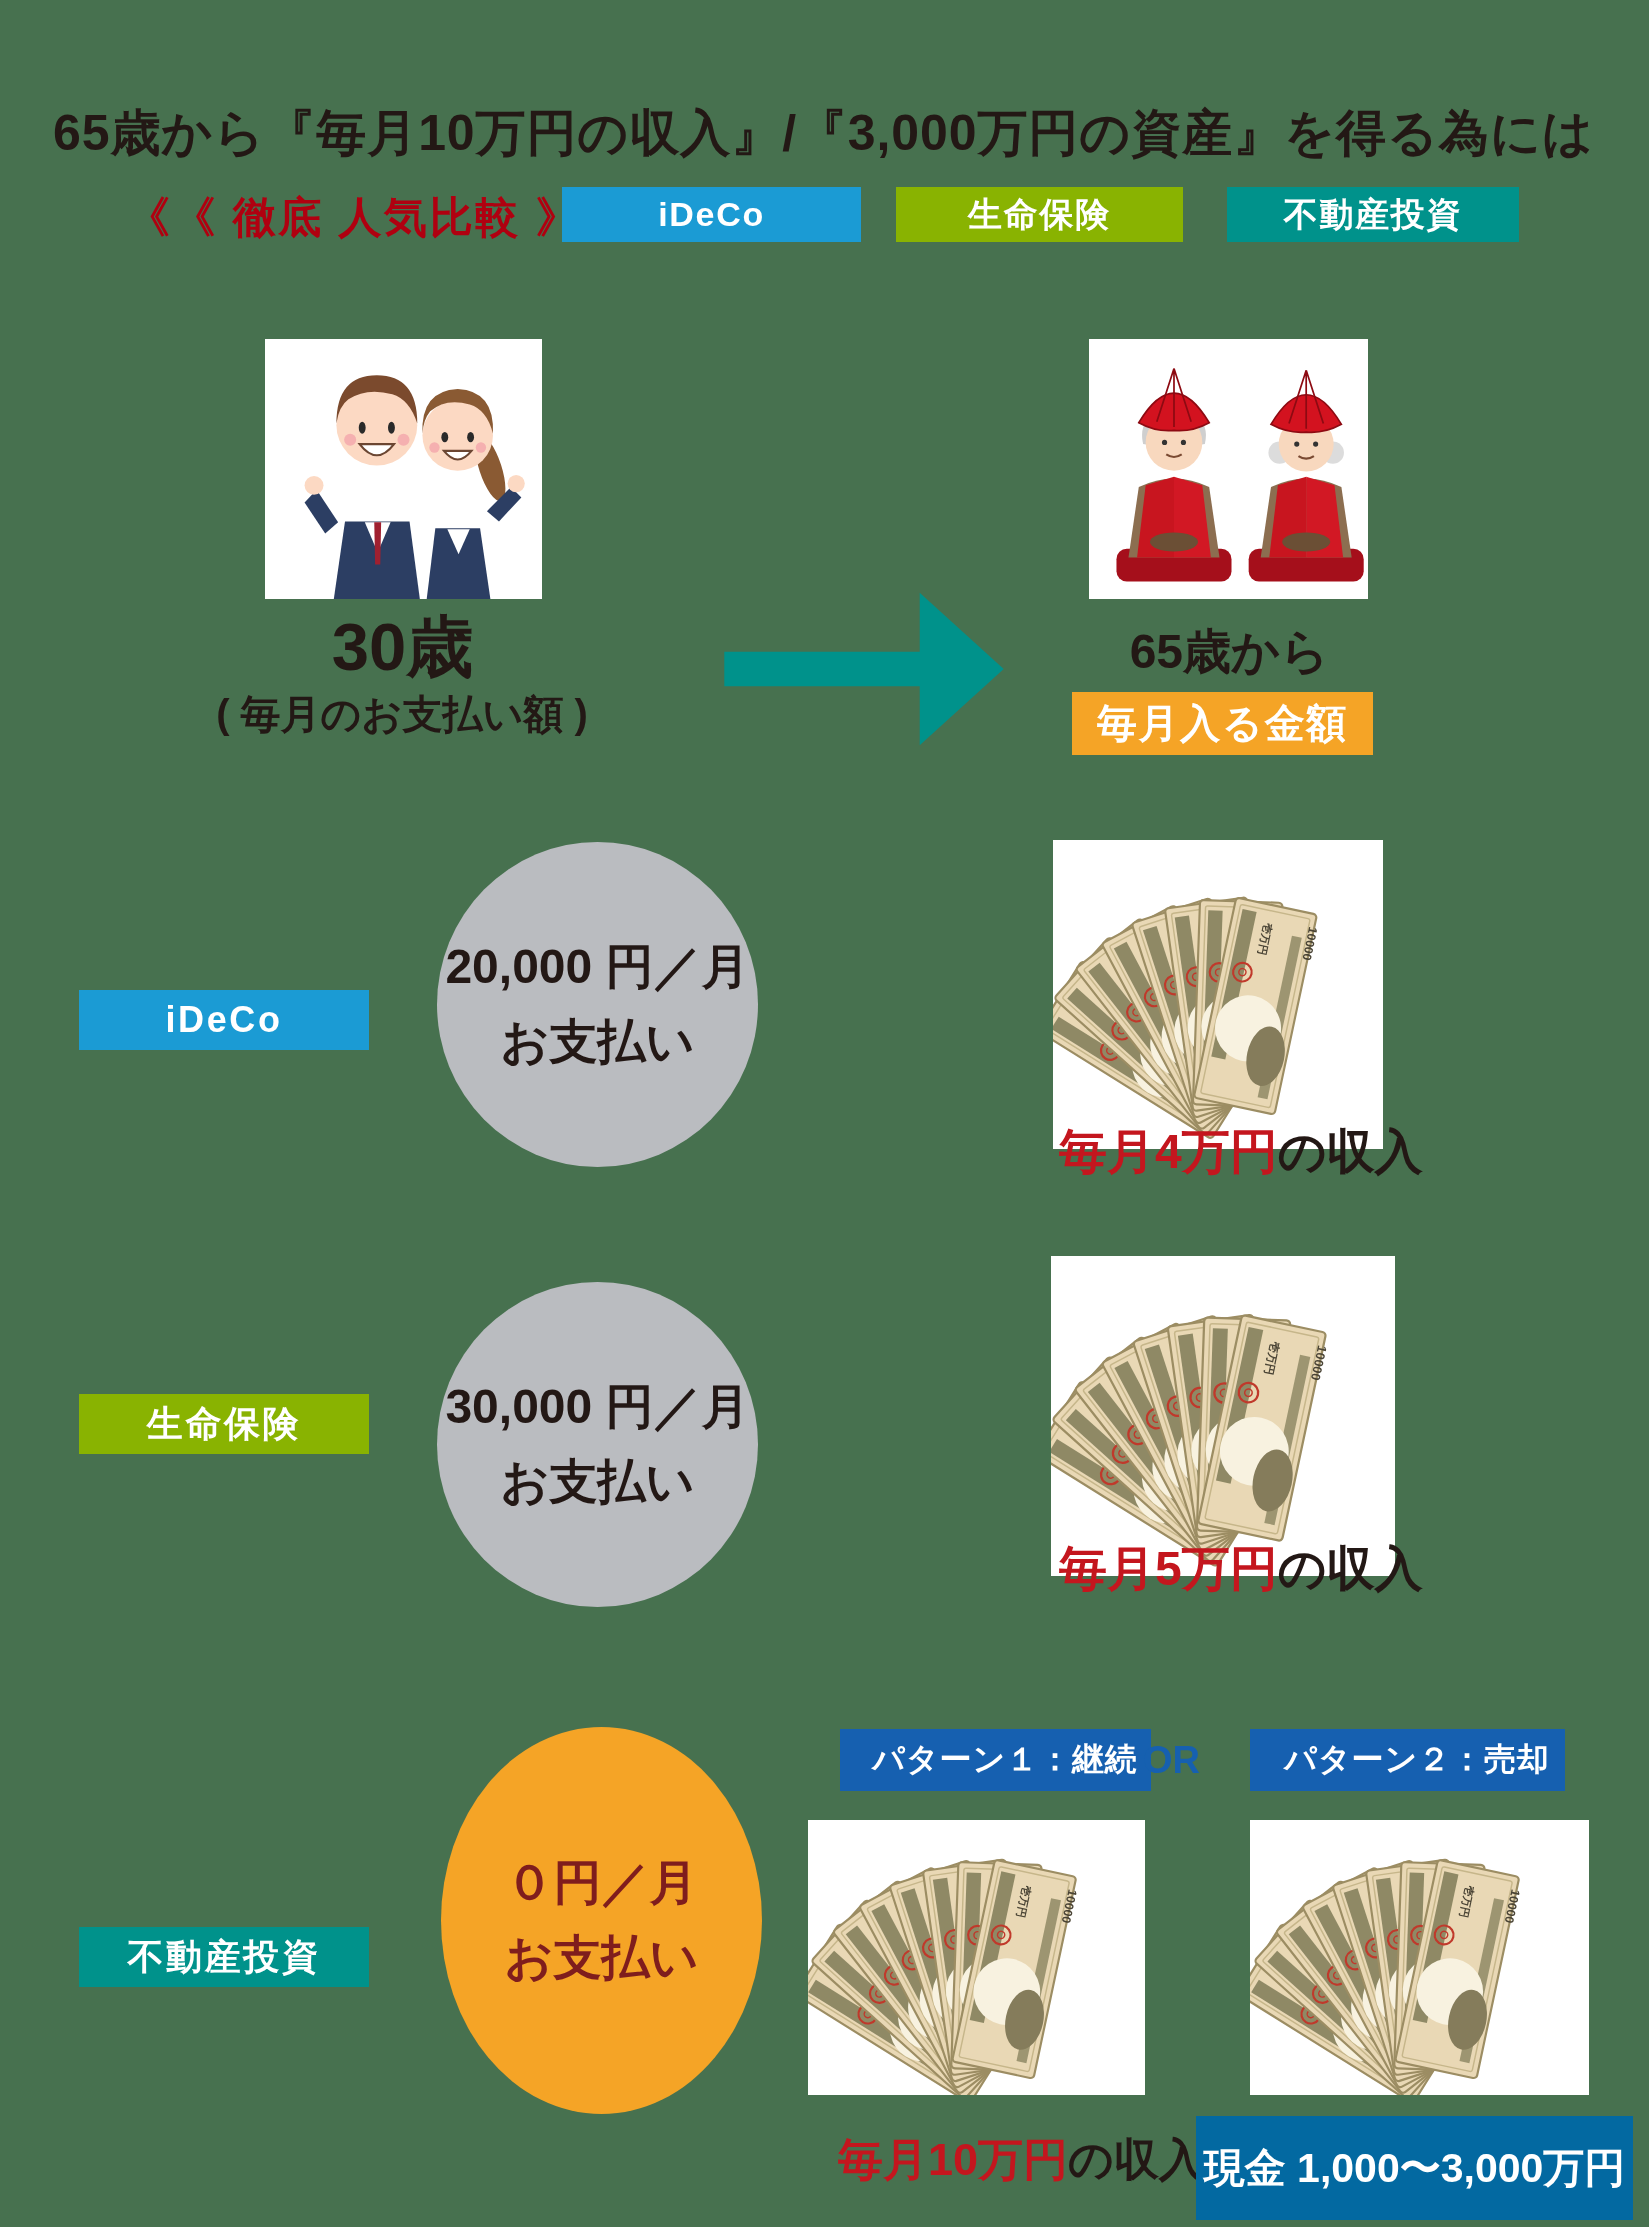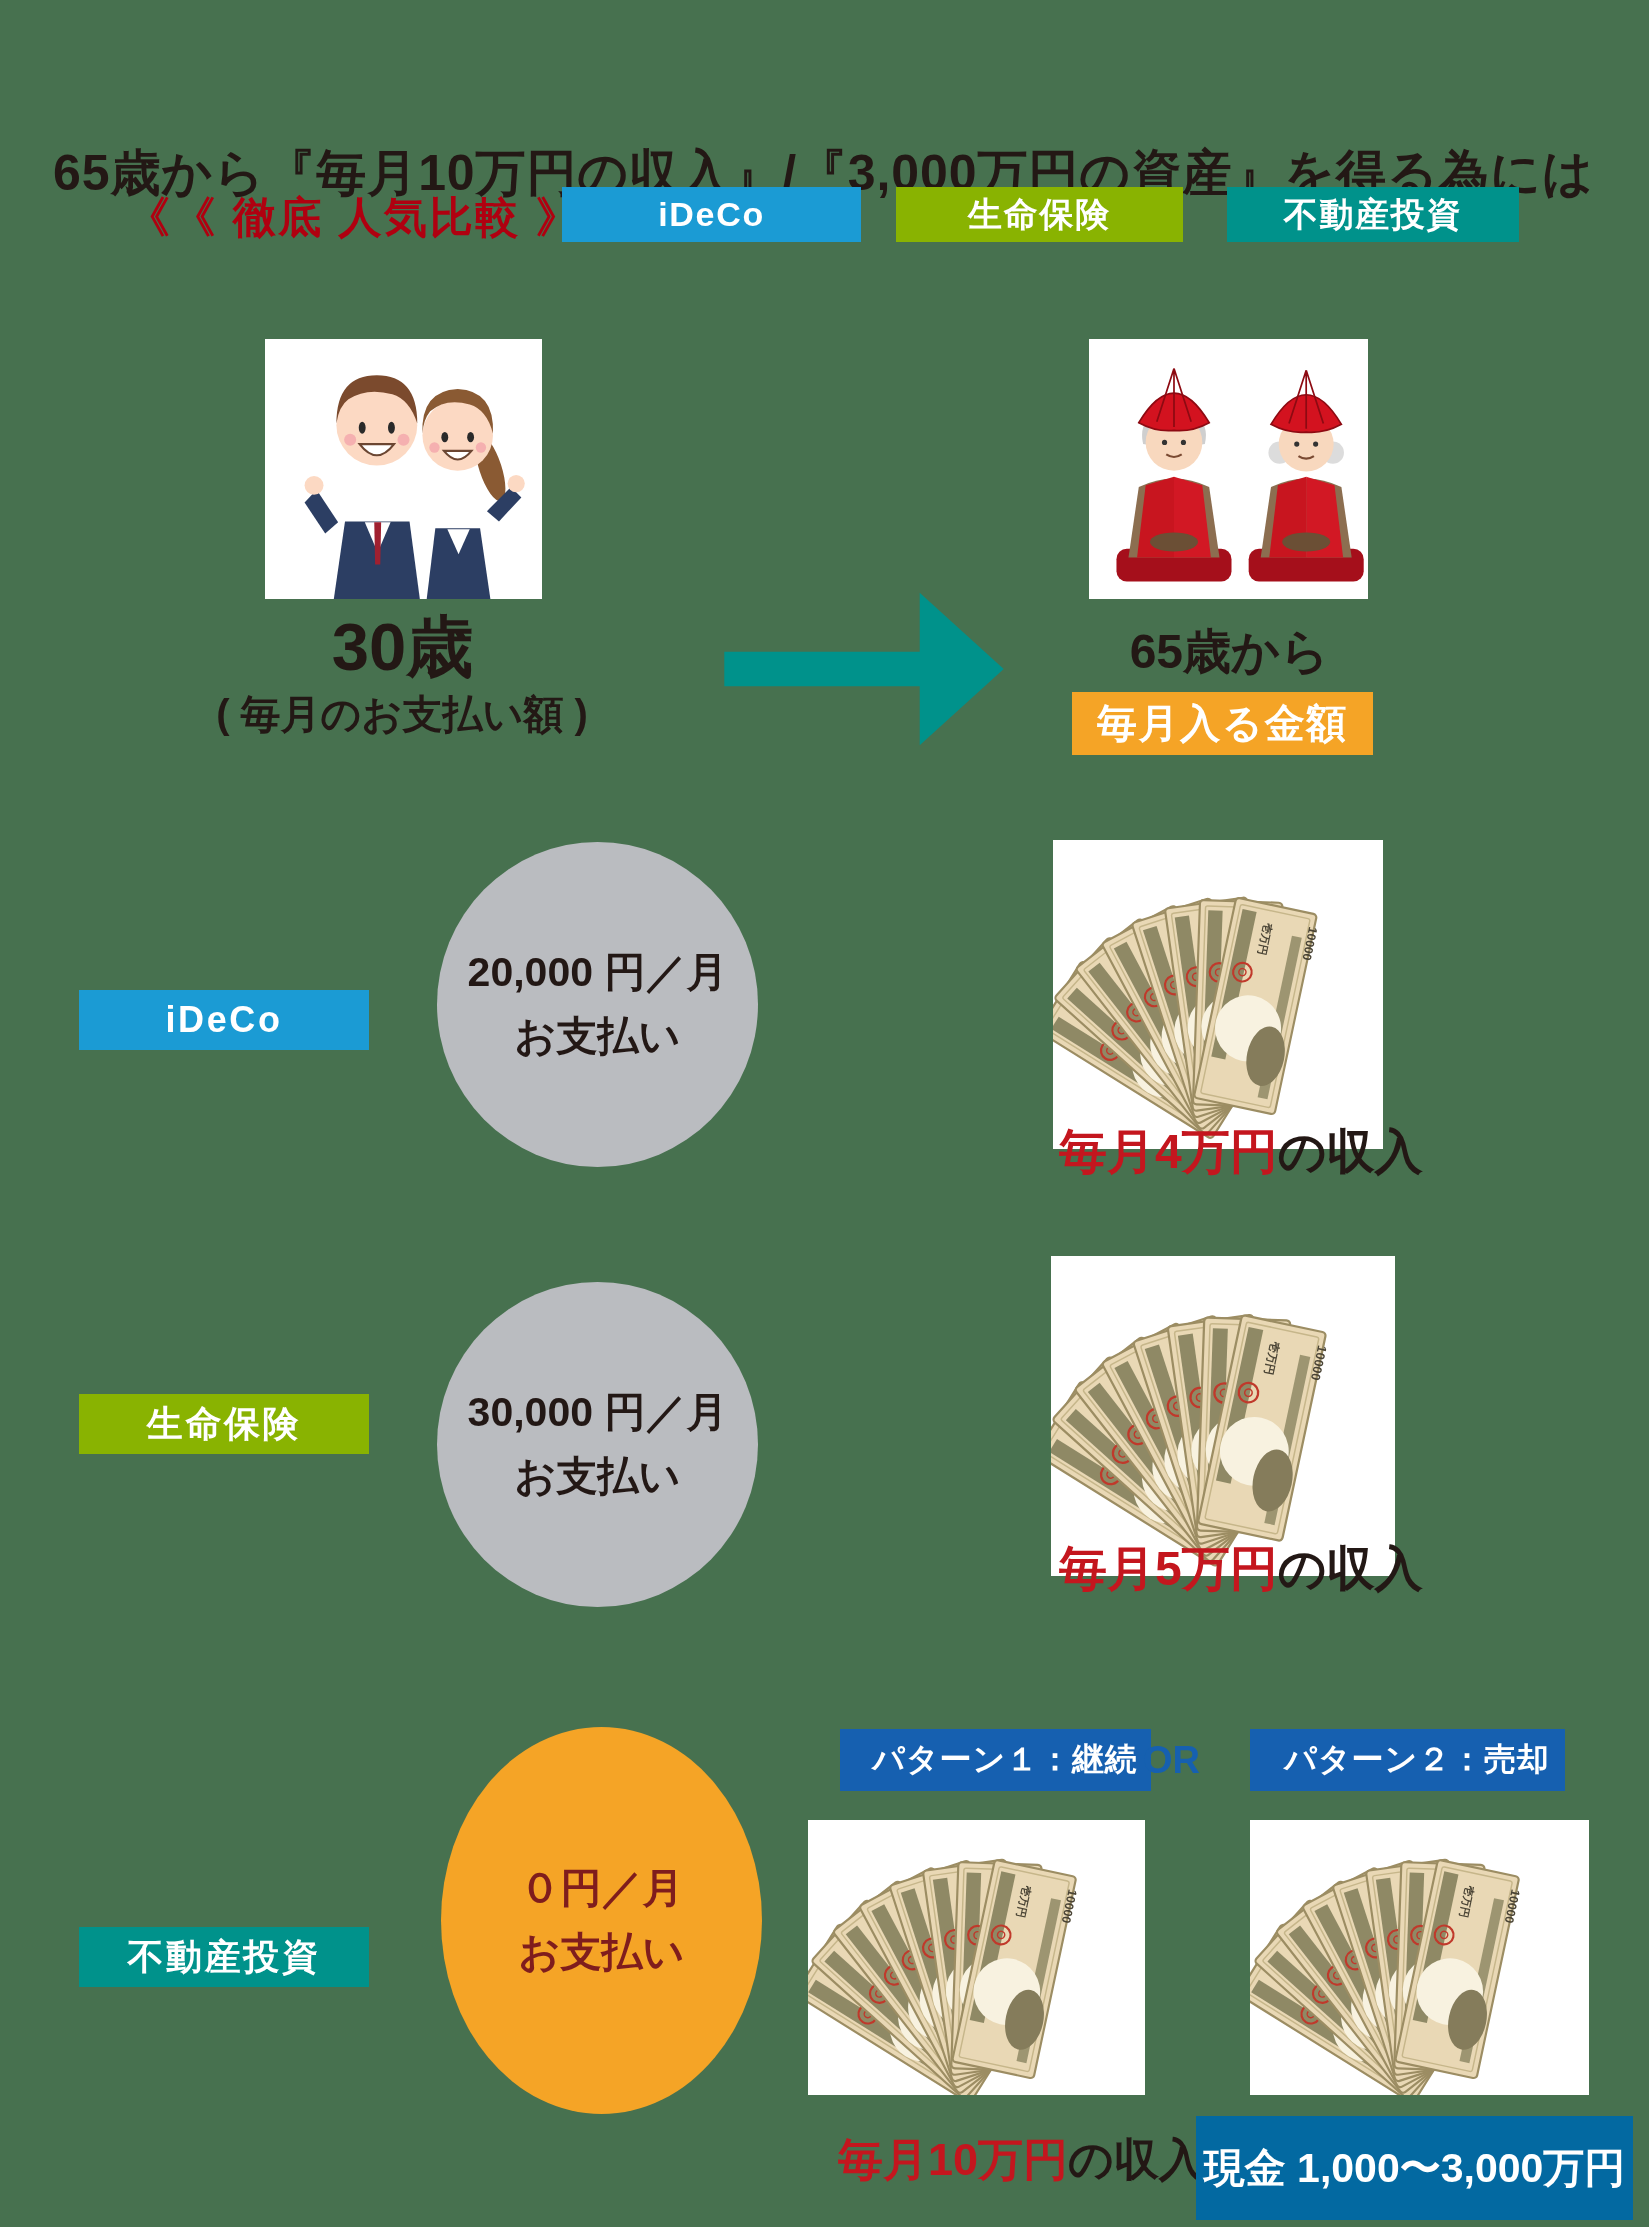--- a/index.html
+++ b/index.html
@@ -4,42 +4,42 @@
 <style>
   html,body{margin:0;padding:0;background:#47714F;}
   .canvas{
     position:relative;width:1650px;height:2227px;margin:0 auto;
     background:#47714F;overflow:hidden;
     font-family:"Liberation Sans","DejaVu Sans",sans-serif;
     font-weight:900;color:#231815;
   }
   .abs{position:absolute;}
   .flexc{display:flex;align-items:center;justify-content:center;}
-  .title{left:53px;top:100px;width:1555px;font-size:50px;letter-spacing:0.9px;white-space:nowrap;margin-top:40px;}
+  .title{left:53px;top:100px;width:1555px;font-size:50px;letter-spacing:0.9px;white-space:nowrap;}
   .compare{left:127px;top:189px;font-size:43px;color:#B00010;letter-spacing:2.6px;white-space:nowrap;}
   .tag{color:#fff;font-size:34px;letter-spacing:1.7px;}
   .tag-ideco{left:562px;top:187px;width:299px;height:55px;background:#1B9BD4;}
   .tag-seimei{left:896px;top:187px;width:287px;height:55px;background:#89B301;}
   .tag-fudosan{left:1227px;top:187px;width:292px;height:55px;background:#00928B;}
   .imgbox{background:#fff;}
   .young-box{left:265px;top:339px;width:277px;height:260px;}
   .old-box{left:1089px;top:339px;width:279px;height:260px;}
   .age30{left:222px;top:602px;width:361px;text-align:center;font-size:67px;}
   .paynote{left:144px;top:687px;width:516px;text-align:center;font-size:40px;}
   .arrow{left:724px;top:591px;width:280px;height:156px;}
   .age65{left:1079px;top:620px;width:301px;text-align:center;font-size:48px;}
   .orange-badge{left:1072px;top:692px;width:301px;height:63px;background:#F5A426;color:#fff;font-size:40px;letter-spacing:1.7px;}
   .rowlabel{width:290px;height:60px;color:#fff;font-size:36px;letter-spacing:2.6px;}
   .lbl-ideco{left:79px;top:990px;background:#1B9BD4;}
   .lbl-seimei{left:79px;top:1394px;background:#89B301;}
   .lbl-fudosan{left:79px;top:1927px;background:#00928B;}
   .paycircle{
     width:321px;border-radius:50%;display:flex;flex-direction:column;
     align-items:center;justify-content:center;text-align:center;
-    font-size:41px;line-height:1.55;
+    font-size:48px;line-height:1.55;
   }
   .gray1{left:437px;top:842px;height:325px;background:#BABCC0;}
   .gray2{left:437px;top:1282px;height:325px;background:#BABCC0;}
   .orangec{left:441px;top:1727px;height:387px;background:#F5A426;color:#7f1d1d;}
   .moneybox{background:#fff;}
   .money1{left:1053px;top:840px;width:330px;height:309px;}
   .money2{left:1051px;top:1256px;width:344px;height:320px;}
   .money3a{left:808px;top:1820px;width:337px;height:275px;}
   .money3b{left:1250px;top:1820px;width:339px;height:275px;}
   .income{font-size:48px;white-space:nowrap;}

